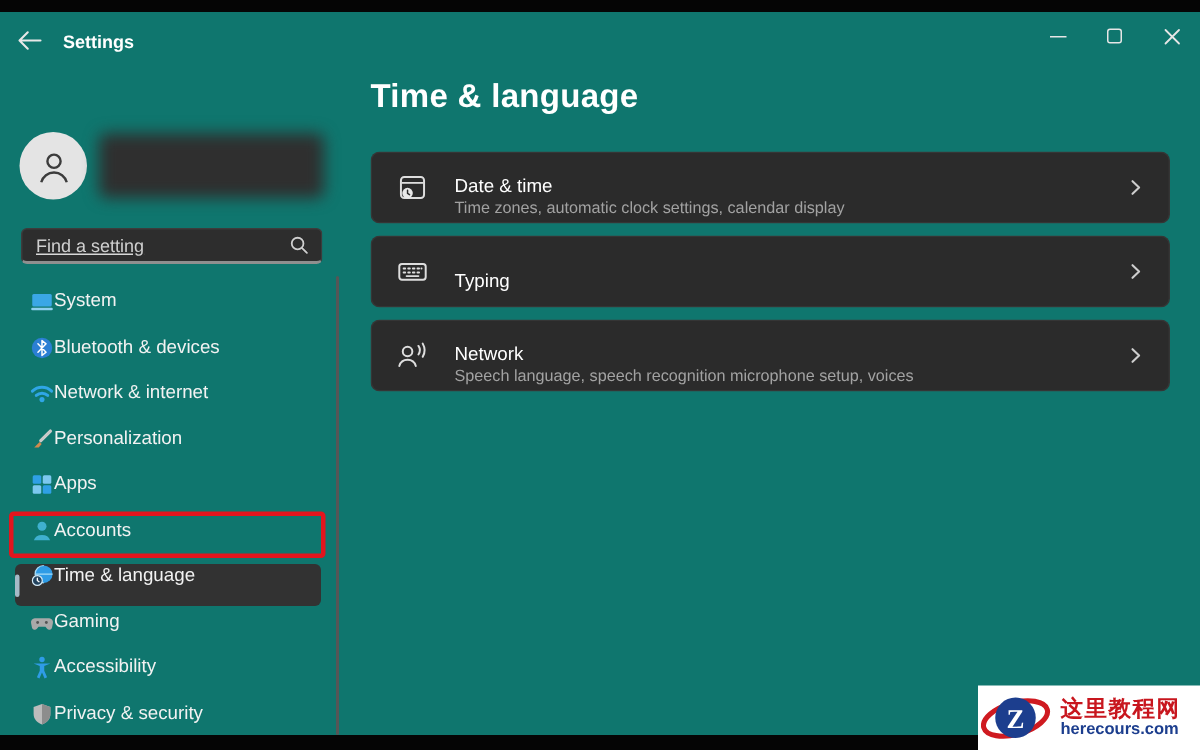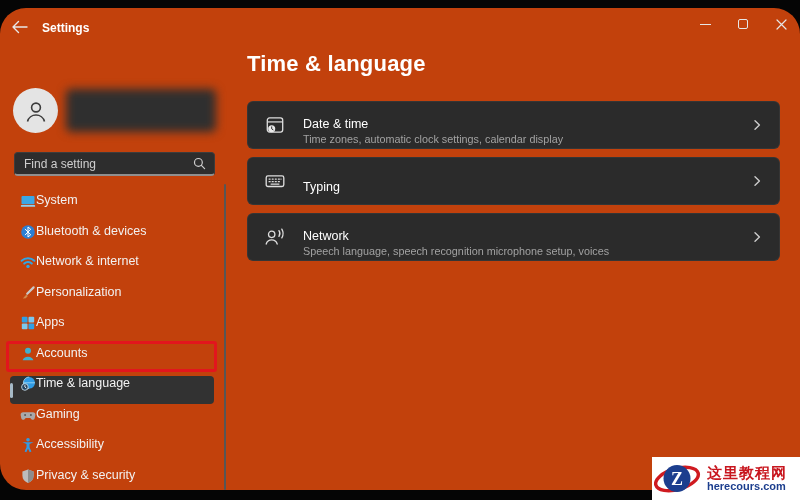--- a/index.html
+++ b/index.html
@@ -3,42 +3,42 @@
 <meta charset="utf-8">
 <style>
   * { margin:0; padding:0; box-sizing:border-box; }
   html,body { width:800px; height:500px; }
   body {
     position:relative; overflow:hidden;
     background:#050505;
     font-family:"Liberation Sans", sans-serif;
     -webkit-font-smoothing:antialiased;
   }
-  .window { position:absolute; left:0; right:0; top:8px; bottom:10px; background:#c2410c;border-radius:26px; }
+  .window { position:absolute; left:0; right:0; top:8px; bottom:10px; background:#0f766e; }
 
   
   .titlebar { position:absolute; left:0; top:0; width:100%; height:34px; }
   .back-btn { position:absolute; left:11px; top:11px; width:18px; height:16px; cursor:pointer; }
   .app-title { position:absolute; left:42px; top:13px; font-size:12px; font-weight:700; color:#ffffff; }
   .win-controls { position:absolute; right:0; top:0; height:32px; display:flex; }
   .win-btn { width:38px; height:32px; display:flex; align-items:center; justify-content:center; }
   .glyph-min { width:11px; height:1px; background:#e6e6e6; }
   .glyph-max { width:10px; height:10px; border:1px solid #e6e6e6; border-radius:2px; }
 
   
   .sidebar { position:absolute; left:0; top:34px; width:226px; bottom:0; }
   .avatar { position:absolute; left:13px; top:46px; width:45px; height:45px; border-radius:50%;
             background:#e4e4e4; display:flex; align-items:center; justify-content:center; }
   .name-redacted { position:absolute; left:66px; top:47px; width:150px; height:43px;
             background:#2f2f2f; border-radius:5px; filter:blur(5px); }
   .search-box { position:absolute; left:14px; top:110px; width:201px; height:24px;
             background:#2d2d2d; border:1px solid #3c3c3c; border-bottom:2px solid #8f8f8f;
             border-radius:4px; display:flex; align-items:center; }
   .search-box input { flex:1; background:transparent; border:none; outline:none;
-            color:#d8d8d8; font-size:12px; padding:0 6px 0 9px; font-family:"Liberation Sans",sans-serif; }
+            color:#d8d8d8; font-size:12px; padding:0 6px 0 9px; font-family:"Liberation Sans",sans-serif;text-decoration:underline; }
   .search-box input::placeholder { color:#cfcfcf; opacity:1; }
   .search-ico { margin-right:8px; display:flex; }
 
   .nav { position:absolute; left:0; top:151px; width:224px; display:flex; flex-direction:column; gap:2.5px; }
   .nav-item { position:relative; height:28px; margin:0 10px; border-radius:4px;
             display:flex; align-items:flex-start; padding-left:10px; cursor:pointer; }
   .nav-item.selected { background:#323232; }
   .nav-pill { position:absolute; left:0; top:6.5px; width:3px; height:15px; border-radius:2px; background:#a6bac7; }
   .nav-icon { width:16px; height:16px; display:flex; }
   .nav-label { font-size:12.5px; color:#f2f2f2; }

